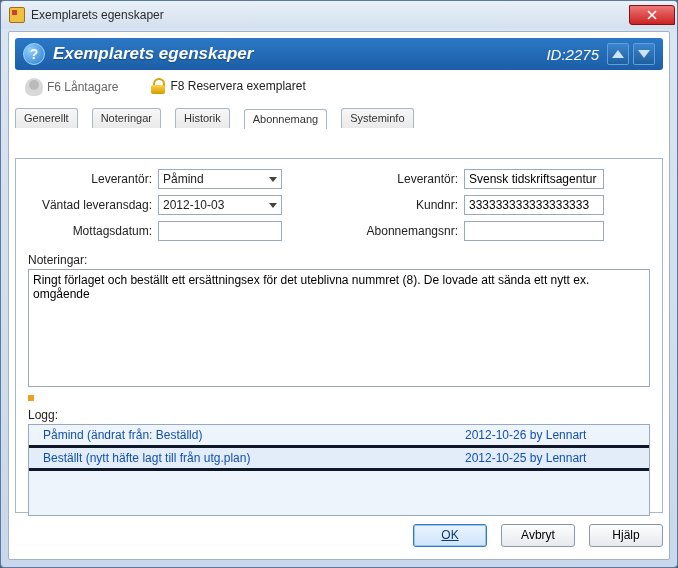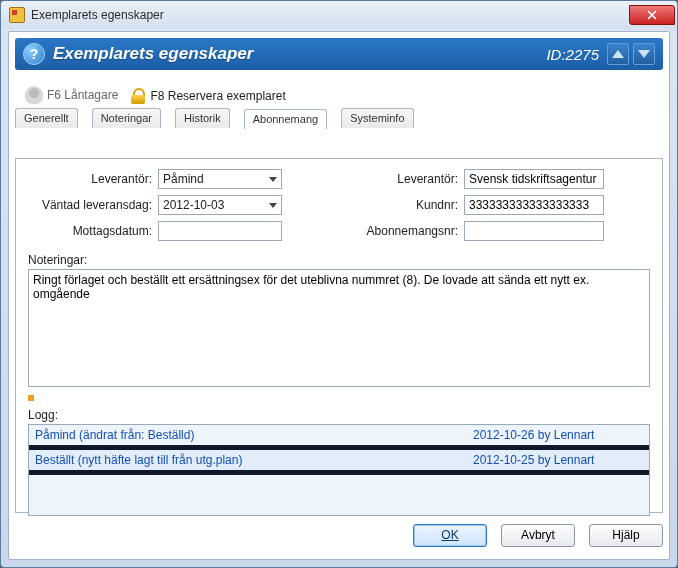--- a/index.html
+++ b/index.html
@@ -27,21 +27,21 @@
     color:#fff;font-weight:bold;font-size:14px;margin-right:8px; cursor:pointer;}
   .banner-title{ font-size:17px; font-style:italic; font-weight:600; text-shadow:0 1px 1px rgba(0,0,0,.3);}
   .banner-right{ margin-left:auto; display:flex; align-items:center; gap:4px;}
   .banner-id{ font-size:15px; font-style:italic; margin-right:4px;}
   .banner-arrow{ width:22px;height:22px;background:linear-gradient(#3b84cd,#205f9f);
     border:1px solid #5fa0dc;border-radius:2px;display:flex;align-items:center;justify-content:center;
     cursor:pointer;}
   .arrow-up,.arrow-down{width:0;height:0;border-left:6px solid transparent;border-right:6px solid transparent;}
   .arrow-up{border-bottom:8px solid #cde3f7;}
   .arrow-down{border-top:8px solid #cde3f7;}
-  .toolbar{ margin:0 6px; height:30px; display:flex; align-items:flex-end; gap:0; padding:0 4px;}
+  .toolbar{ margin:0 6px; height:30px; display:flex; align-items:flex-start; gap:20px; padding:0 4px;}
   .tb-item{ display:flex; align-items:center; gap:4px; font-size:12px; color:#666; padding:2px 6px; border-radius:3px;}
   .tb-item.enabled{ color:#222; }
   .tb-icon-user{width:18px;height:18px;background:#d8d8d8;border-radius:50% 50% 40% 40%;position:relative;}
   .tb-icon-user::before{content:"";position:absolute;left:4px;top:2px;width:10px;height:10px;background:#bbb;border-radius:50%;}
   .tb-icon-lock{width:16px;height:16px;position:relative;}
   .tb-icon-lock::before{content:"";position:absolute;left:3px;top:0;width:8px;height:8px;border:2px solid #d9a400;border-bottom:none;border-radius:6px 6px 0 0;}
   .tb-icon-lock::after{content:"";position:absolute;left:1px;top:7px;width:14px;height:9px;background:linear-gradient(#ffd34a,#d49a00);border-radius:2px;}
   .tabs{ margin:2px 6px 0 6px; display:flex; gap:14px; font-size:11px; position:relative; z-index:2;}
   .tab{ padding:3px 8px; background:linear-gradient(#f7f7f7,#eaeaea); border:1px solid #a8b8c8;
     border-bottom:none; border-radius:3px 3px 0 0; color:#333; cursor:pointer;}
@@ -57,21 +57,21 @@
   .combo .caret{width:0;height:0;border-left:4px solid transparent;border-right:4px solid transparent;border-top:5px solid #444;}
   .text-input{ width:124px; }
   .text-input.wide{ width:140px; }
   .text-input.readonly{ background:#fff; }
   .notes-label{ margin-top:6px; margin-bottom:2px; font-size:12px;}
   .textarea{ width:100%; height:118px; border:1px solid #9aaabb; resize:none; font-size:12px;
     padding:3px 4px; font-family:inherit; overflow-y:scroll;}
   .mod-dot{ width:6px;height:6px;background:#f0a020;display:inline-block;margin-top:3px;}
   .log-label{ margin-top:4px; font-size:12px;}
   .log-box{ border:1px solid #9aaabb; background:#eef4fc; height:92px; margin-top:2px;}
-  .log-row{ display:flex; padding:3px 6px; color:#1250b4; font-size:12px; border-bottom:5px solid #0f172a;}
+  .log-row{ display:flex; padding:3px 14px; color:#1250b4; font-size:12px; border-bottom:3px solid #0f172a;}
   .log-row.alt{background:#e3edf9;}
   .log-desc{ flex:1; }
   .log-meta{ width:170px; }
   .buttonbar{ position:absolute; left:6px; right:6px; bottom:8px; height:32px;
     display:flex; justify-content:flex-end; align-items:center; gap:14px;}
   .btn{ min-width:74px; height:23px; font-size:12px; border:1px solid #8a98a8;
     background:linear-gradient(#fdfdfd,#e6e9ee); border-radius:3px; cursor:pointer;
     display:flex;align-items:center;justify-content:center;}
   .btn.primary{ border:1px solid #2f78c2; box-shadow:0 0 0 1px #9cc7ef inset;
     background:linear-gradient(#eaf4ff,#cfe5fb); color:#0a3b70;}

